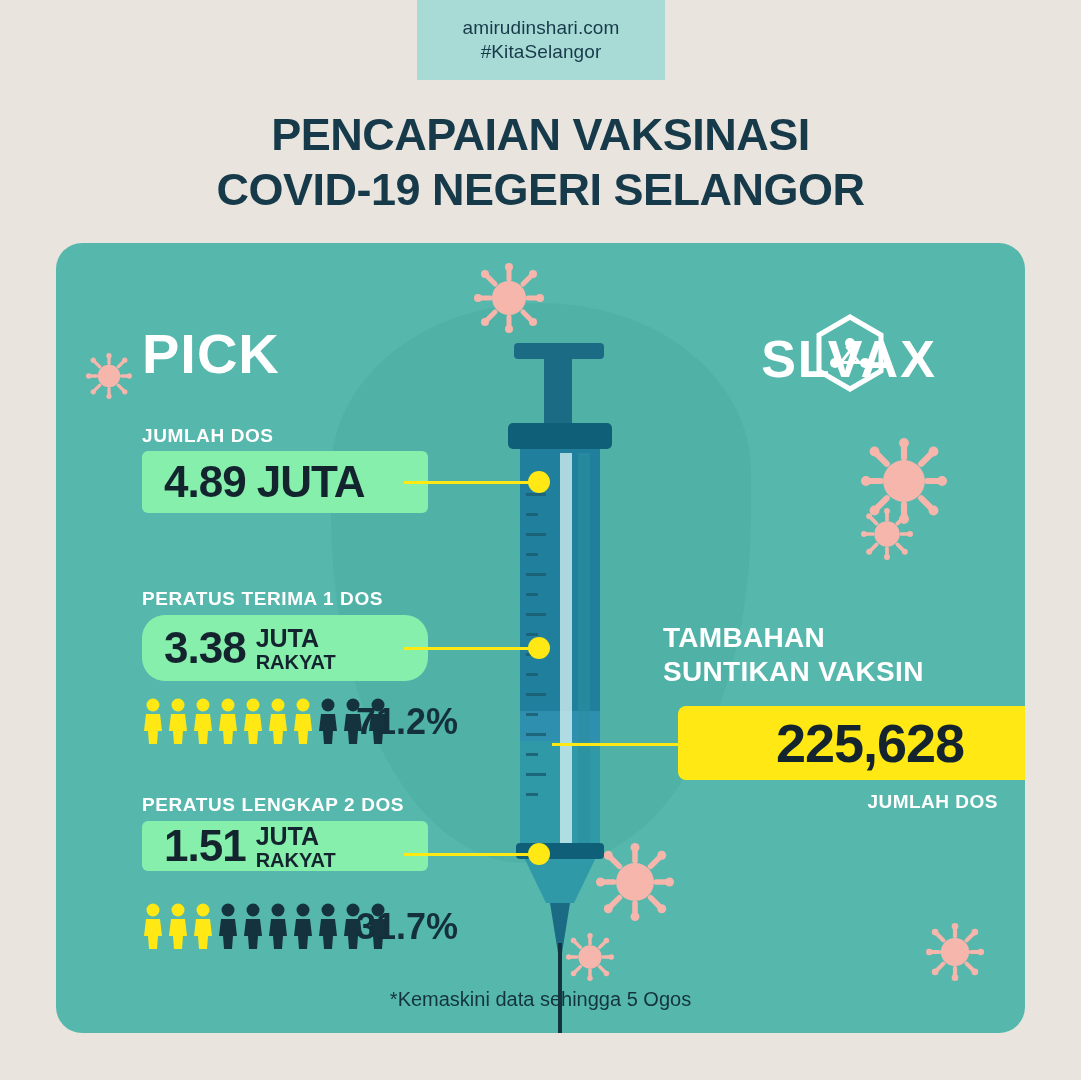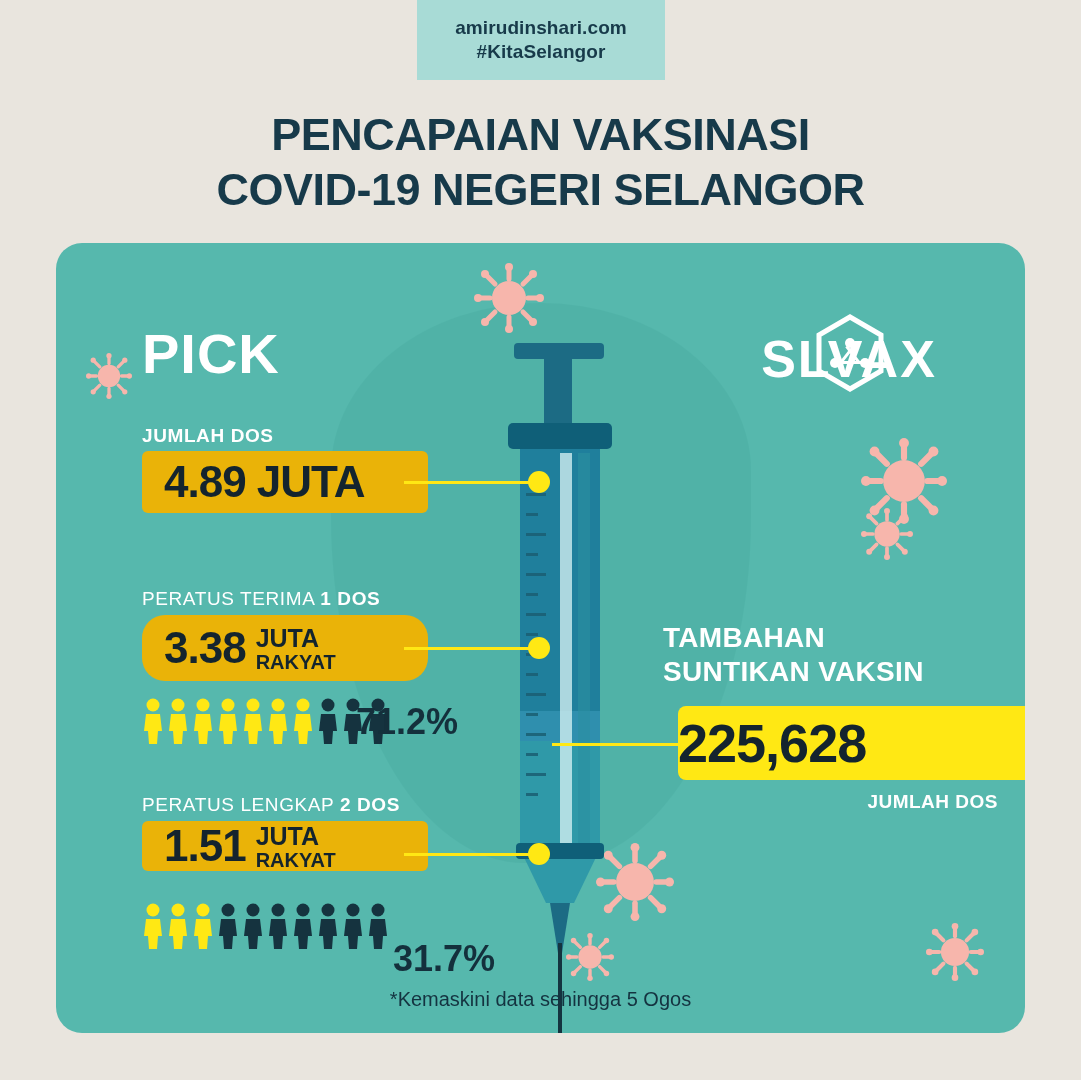--- a/index.html
+++ b/index.html
@@ -29,21 +29,21 @@
     background: #a8dbd6;
     display: flex;
     flex-direction: column;
     align-items: center;
     justify-content: center;
     line-height: 1.25;
   }
   .top-badge div {
     color: #173a4a;
     font-size: 19px;
-    font-weight: bold;
+    font-weight: normal;
     letter-spacing: .1px;
   }
   
   .headline {
     position: absolute;
     left: 0;
     right: 0;
     top: 108px;
     text-align: center;
     color: #173a4a;
@@ -108,24 +108,24 @@
     top: -2px;
   }
   
   .lbl {
     position: absolute;
     color: #ffffff;
     font-size: 19px;
     font-weight: bold;
     letter-spacing: .6px;
   }
-  .lbl .light { font-weight: normal; text-align: center; }
+  .lbl .light { font-weight: bold; text-align: center; }
   .yellow-box {
     position: absolute;
-    background: #eab308;
+    background: #86efac;
     border-radius: 6px;
     display: flex;
     align-items: center;
     color: #14242e;
   }
   .big-num {
     font-size: 44px;
     font-weight: bold;
     letter-spacing: -1px;
   }
@@ -181,20 +181,21 @@
   .right-box {
     position: absolute;
     left: 622px;
     top: 463px;
     width: 384px;
     height: 74px;
     background: #ffe814;
     border-radius: 8px;
     display: flex;
     align-items: center;
+    justify-content: center;
     color: #14242e;
     font-size: 54px;
     font-weight: bold;
     letter-spacing: -1px;
   }
   .right-sub {
     position: absolute;
     left: 622px;
     top: 548px;
     width: 320px;
@@ -559,21 +560,21 @@
         </svg>
       <svg width="22" height="46" viewBox="0 0 22 46">
           <circle cx="11" cy="7" r="6.5" fill="#15333f"></circle>
           <path d="M4 16h14l2 17h-4l-1 13h-8l-1-13H2z" fill="#15333f"></path>
         </svg>
       <svg width="22" height="46" viewBox="0 0 22 46">
           <circle cx="11" cy="7" r="6.5" fill="#15333f"></circle>
           <path d="M4 16h14l2 17h-4l-1 13h-8l-1-13H2z" fill="#15333f"></path>
         </svg>
     </div>
-    <div class="pct" style="left:300px;top:695px;margin-left:37px;">31.7%</div>
+    <div class="pct" style="left:300px;top:663px;">31.7%</div>
 
     <div class="right-title">
       <div>TAMBAHAN</div>
       <div>SUNTIKAN VAKSIN</div>
     </div>
     <div class="conn" style="left:496px;top:500px;width:130px;"></div>
     <div class="right-box">
       <span>225,628</span>
     </div>
     <div class="right-sub">JUMLAH DOS</div>

